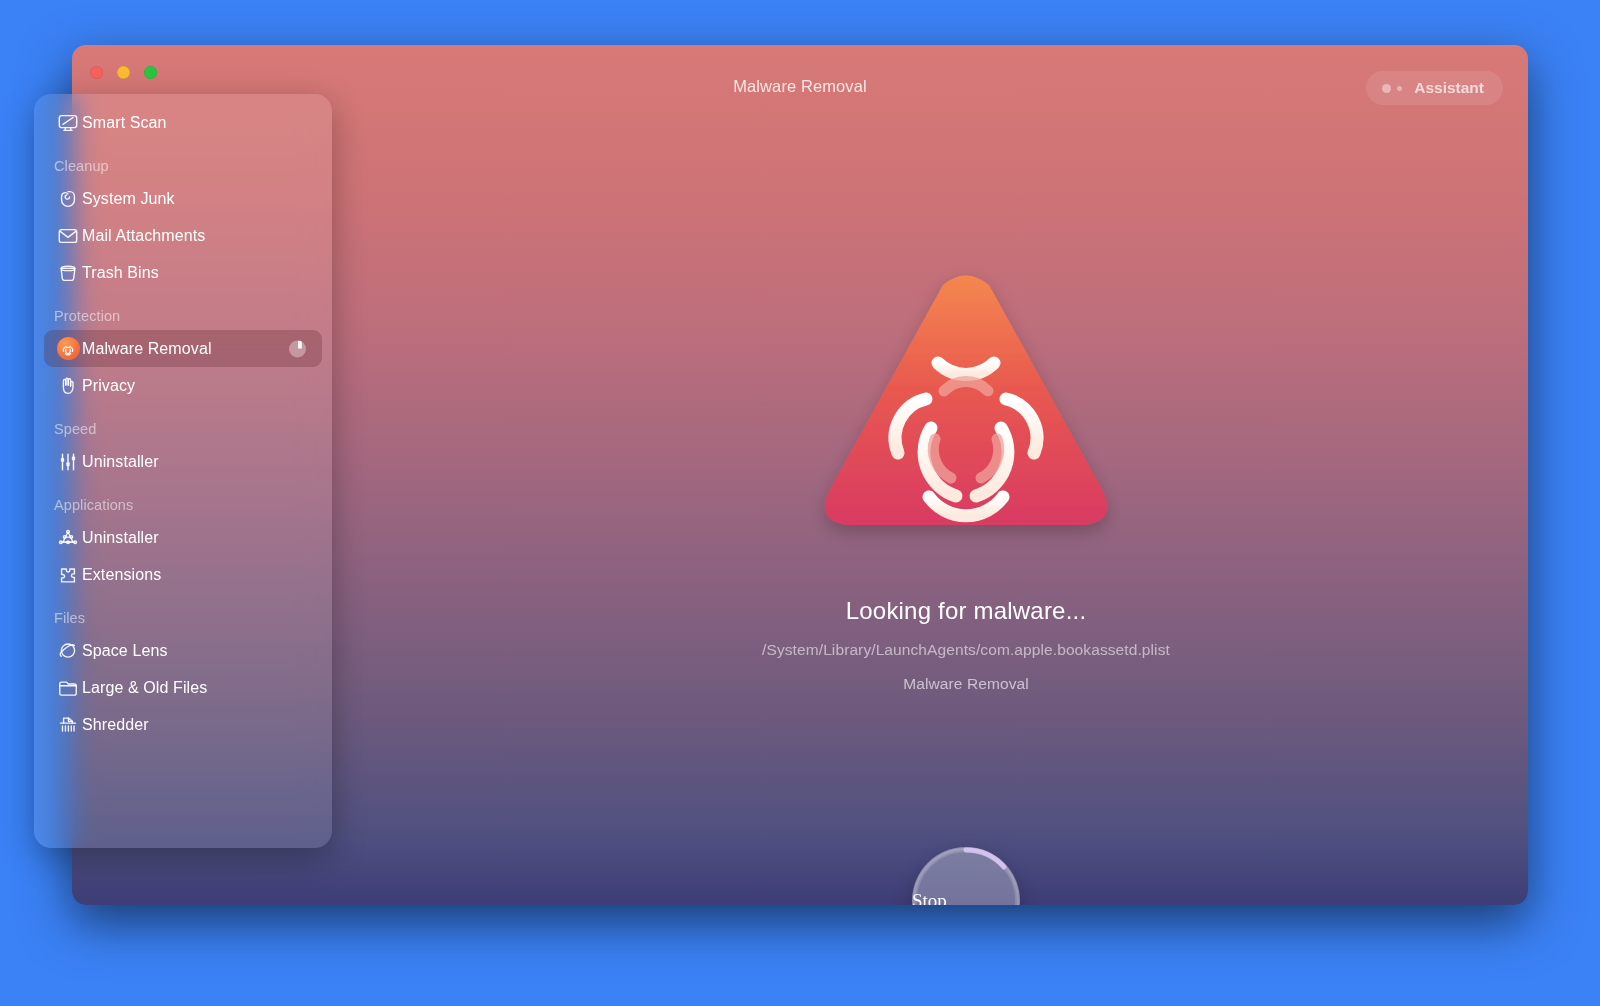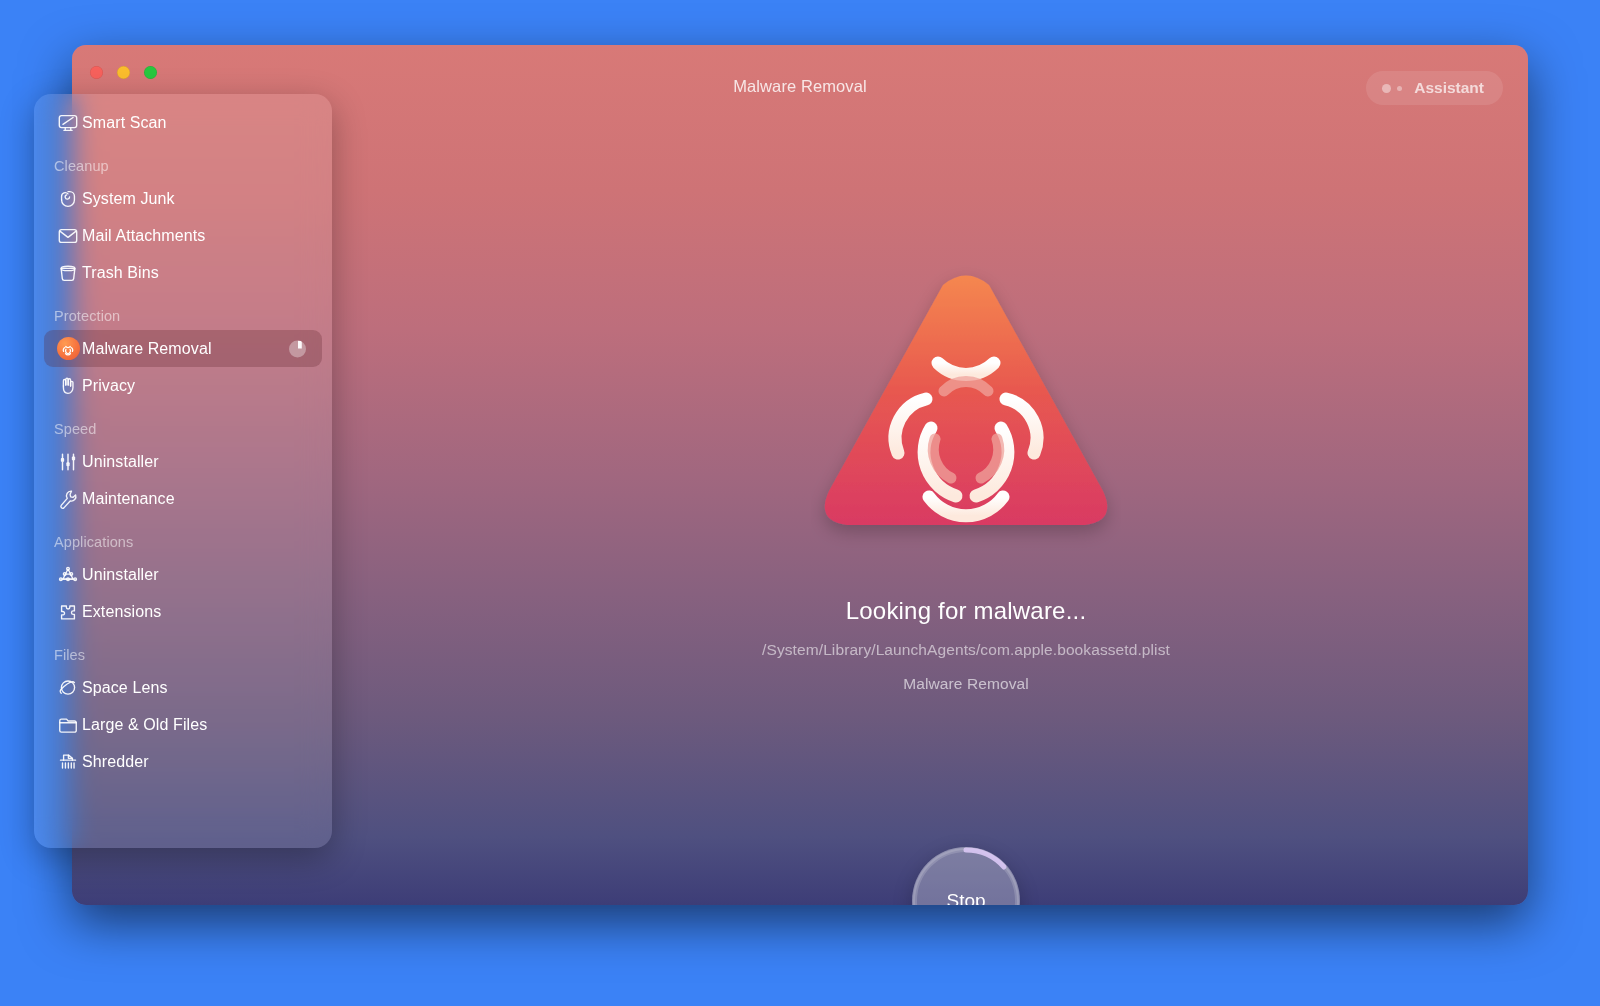--- a/index.html
+++ b/index.html
@@ -238,22 +238,23 @@
     transform: translateX(-50%);
     bottom: -50px;
     width: 108px;
     height: 108px;
     border-radius: 50%;
     background: rgba(255,255,255,0.28);
     box-shadow: inset 0 0 0 3px rgba(255,255,255,0.14),
                 0 6px 20px rgba(0,0,0,0.22);
     display: flex;
     align-items: center;
-    justify-content: center;
+    justify-content: flex-start;
     cursor: pointer;
+    font-family: Liberation Serif, serif;
   }
   #stop-button .ring-svg {
     position: absolute;
     left: 0; top: 0;
     width: 108px; height: 108px;
   }
   #stop-label {
     font-size: 19px;
     color: #ffffff;
     font-weight: 500;
@@ -422,28 +423,20 @@
             <rect x="4.2" y="7.6" width="3.6" height="4.2" rx="1" fill="currentColor" stroke="none"></rect>
           <path d="M12 3.5v9M12 16.8v3.7"></path>
             <rect x="10.2" y="12.4" width="3.6" height="4.2" rx="1" fill="currentColor" stroke="none"></rect>
           <path d="M18 3.5v2.5M18 10.4v10.1"></path>
             <rect x="16.2" y="6" width="3.6" height="4.2" rx="1" fill="currentColor" stroke="none"></rect>
         </svg>
       </span>
       <span class="nav-label">Uninstaller</span>
     </div>
 
-    <div class="nav-row">
-      <span class="nav-icon">
-        <svg width="22" height="22" viewBox="0 0 24 24" fill="none" stroke="currentColor" stroke-width="1.5" stroke-linecap="round" stroke-linejoin="round">
-          <path d="M15.8 3.5a5 5 0 0 0-4.6 7.8L4.6 19a2 2 0 0 0 2.9 2.7l6.9-7.6a5 5 0 0 0 5.9-6.6l-2.7 2.7-2.7-.6-.6-2.7z"></path>
-        </svg>
-      </span>
-      <span class="nav-label">Maintenance</span>
-    </div>
 
     <div class="nav-section">Applications</div>
 
     <div class="nav-row">
       <span class="nav-icon">
         <svg width="22" height="22" viewBox="0 0 24 24" fill="none" stroke="currentColor" stroke-width="1.4" stroke-linecap="round" stroke-linejoin="round">
           <path d="M12 5.5L6.5 16.5h11z"></path>
           <path d="M8.6 11h6.8M4 16.5h16"></path>
           <circle cx="12" cy="5.2" r="1.5"></circle>
             <circle cx="8.4" cy="11" r="1.5"></circle>

